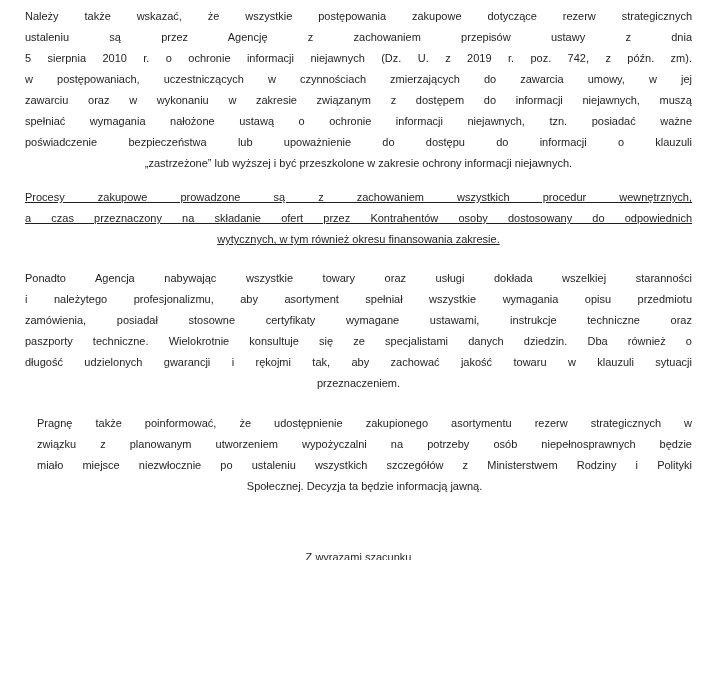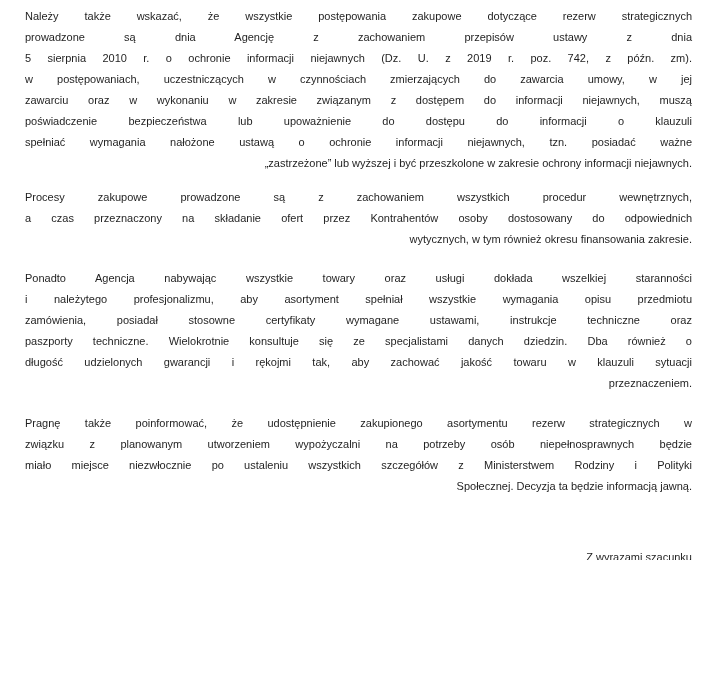--- a/index.html
+++ b/index.html
@@ -14,55 +14,55 @@
     box-sizing: border-box;
     padding: 6px 24px 0 25px;
     background: #ffffff;
     font-family: "Liberation Sans", sans-serif;
     font-size: 11px;
     line-height: 21px;
     color: #1f1f1f;
     overflow: hidden;
   }
   .ln {
-    text-align: right;
+    text-align: center;
   }
   .j {
     text-align: justify;
     text-align-last: justify;
     text-justify: inter-word;
   }
   .para-1 { margin-bottom: 13px; }
-  .para-2 { margin-bottom: 18px; }
+  .para-2 { margin-bottom: 18px; text-decoration: underline; }
   .para-3 { margin-bottom: 19px; }
-  .para-4 { margin-bottom: 0; }
+  .para-4 { margin-bottom: 0; margin-left: 12px; }
   .closing {
     margin-top: 50px;
     margin-bottom: 21px;
   }
   .sig-name {
     font-weight: bold;
   }
   .sig-note {
     font-style: italic;
   }
 </style>
 </head>
 <body>
 
 <div class="page">
 
   <div class="para para-1">
     <div class="ln j">Należy także wskazać, że wszystkie postępowania zakupowe dotyczące rezerw strategicznych</div>
-    <div class="ln j">prowadzone są dnia Agencję z zachowaniem przepisów ustawy z dnia</div>
+    <div class="ln j">ustaleniu są przez Agencję z zachowaniem przepisów ustawy z dnia</div>
     <div class="ln j">5 sierpnia 2010 r. o ochronie informacji niejawnych (Dz. U. z 2019 r. poz. 742, z późn. zm).</div>
     <div class="ln j">w postępowaniach, uczestniczących w czynnościach zmierzających do zawarcia umowy, w jej</div>
     <div class="ln j">zawarciu oraz w wykonaniu w zakresie związanym z dostępem do informacji niejawnych, muszą</div>
+    <div class="ln j">spełniać wymagania nałożone ustawą o ochronie informacji niejawnych, tzn. posiadać ważne</div>
     <div class="ln j">poświadczenie bezpieczeństwa lub upoważnienie do dostępu do informacji o klauzuli</div>
-    <div class="ln j">spełniać wymagania nałożone ustawą o ochronie informacji niejawnych, tzn. posiadać ważne</div>
     <div class="ln">„zastrzeżone” lub wyższej i być przeszkolone w zakresie ochrony informacji niejawnych.</div>
   </div>
 
   <div class="para para-2">
     <div class="ln j">Procesy zakupowe prowadzone są z zachowaniem wszystkich procedur wewnętrznych,</div>
     <div class="ln j">a czas przeznaczony na składanie ofert przez Kontrahentów osoby dostosowany do odpowiednich</div>
     <div class="ln">wytycznych, w tym również okresu finansowania zakresie.</div>
   </div>
 
   <div class="para para-3">

